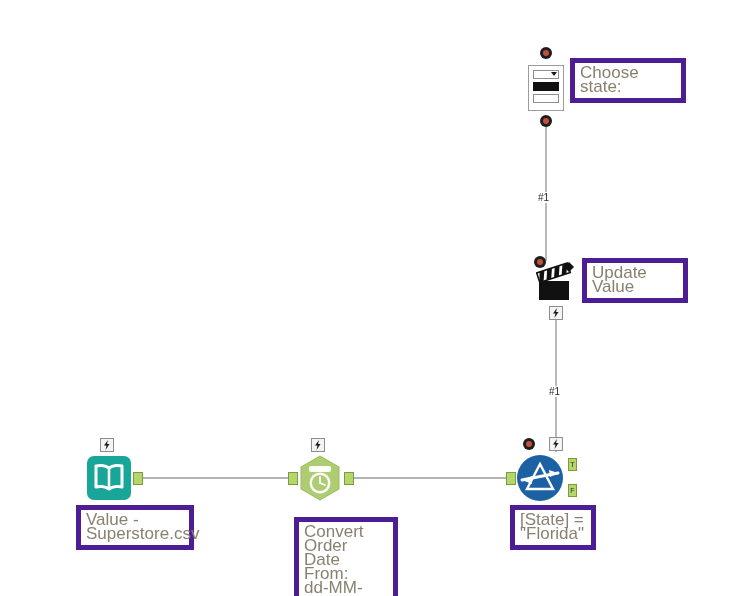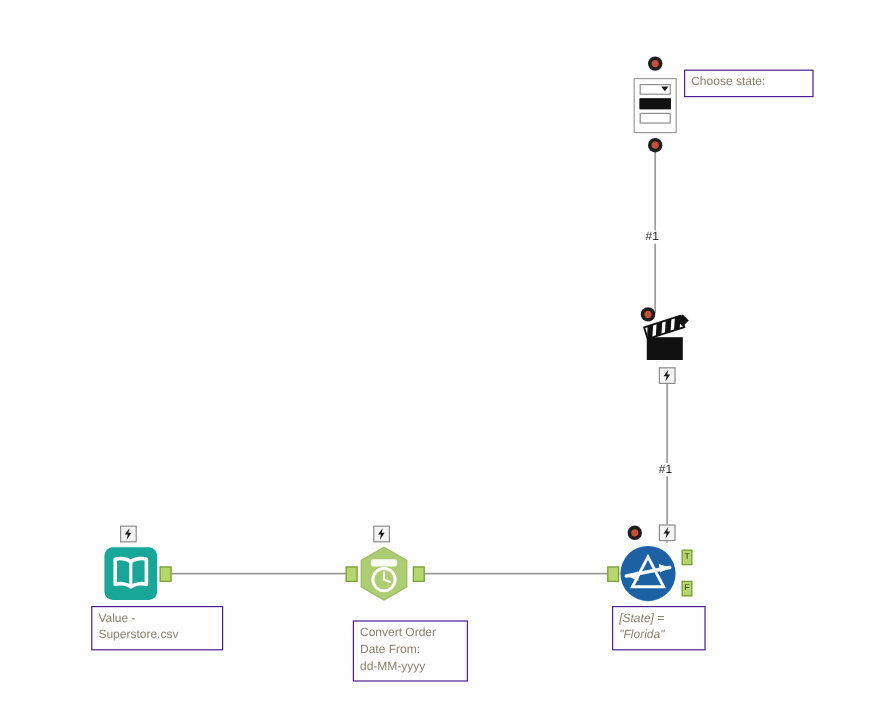--- a/index.html
+++ b/index.html
@@ -30,24 +30,24 @@
     width: 0; height: 0;
   }
   .node-icon {
     position: absolute;
     left: -16px; top: -16px;
     width: 32px; height: 32px;
   }
   
   .label-box {
     position: absolute;
-    border: 1px solid #4c1d95;
+    border: 5px solid #4c1d95;
     background: #ffffff;
     color: #8a8070;
-    font-size: 10px;
+    font-size: 17px;
     line-height: 14px;
     padding: 3px 5px 4px 5px;
     white-space: pre-line;
     font-family: "Liberation Sans", sans-serif;
   }
 
   
   .port {
     position: absolute;
     width: 9px;
@@ -191,20 +191,21 @@
       <rect x="3" y="21" width="30" height="19" fill="#111111"></rect>
     </svg>
 
     <div class="fv-badge" style="left:-7px; top:24px;">
       <svg width="12" height="12" viewBox="0 0 12 12">
         <polygon points="7,1 3,6.5 5.5,6.5 4.5,11 8.5,5 6,5" fill="#1a1a1a"></polygon>
       </svg>
     </div>
   </div>
 
+  <div class="label-box" style="left:582px; top:258px; width:86px;">Update Value</div>
 
   <div class="node" style="left:109px; top:478px;">
 
     <div class="fv-badge" style="left:-9px; top:-40px;">
       <svg width="12" height="12" viewBox="0 0 12 12">
         <polygon points="7,1 3,6.5 5.5,6.5 4.5,11 8.5,5 6,5" fill="#1a1a1a"></polygon>
       </svg>
     </div>
 
     <svg class="node-icon" style="left:-23px; top:-23px; width:46px; height:46px;" viewBox="0 0 46 46">
@@ -263,16 +264,16 @@
       <path d="M42 19 L33 16 L34 23 Z" fill="#ffffff"></path>
     </svg>
 
     <div class="port-in" style="left:-34px; top:-6px;"></div>
 
     <div class="port io-label" style="left:28px; top:-20px;">T</div>
 
     <div class="port io-label" style="left:28px; top:6px;">F</div>
   </div>
 
-  <div class="label-box" style="left:510px; top:505px; width:66px;font-style:italic;">[State] =
+  <div class="label-box" style="left:510px; top:505px; width:66px;">[State] =
 "Florida"</div>
 
 </div>
 
 </body></html>

